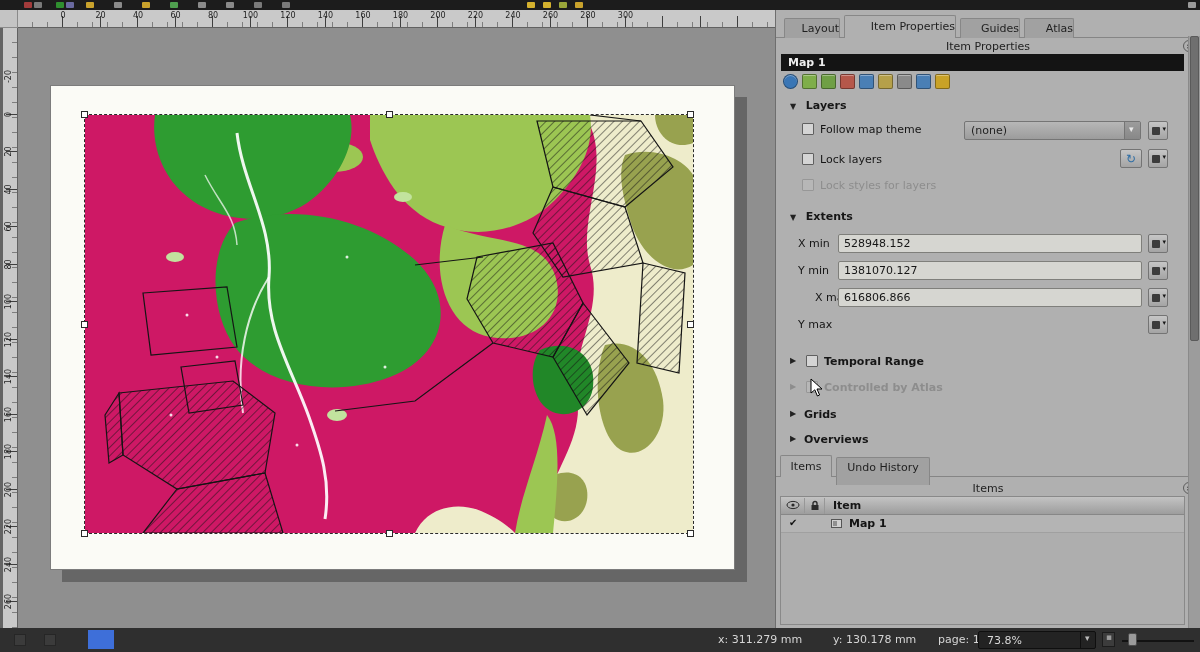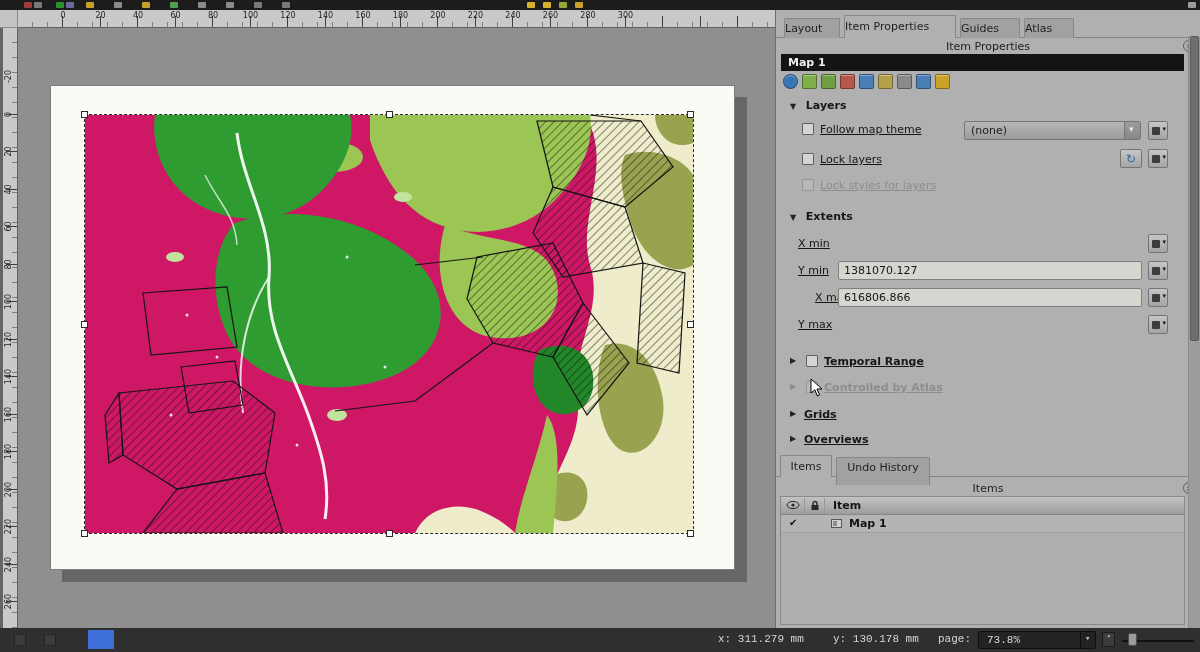--- a/index.html
+++ b/index.html
@@ -40,42 +40,42 @@
   .page { position:absolute; left:32px; top:57px; width:685px; height:485px; background:#fbfbf6;
           border:1px solid #7c7c7c; box-shadow:12px 12px 0 rgba(70,70,70,0.55); }
   .map-item { position:absolute; left:34px; top:29px; width:608px; height:418px; outline:1px dashed #2a2a2a; }
   .map-item svg { display:block; width:608px; height:418px; }
   .handle { position:absolute; width:7px; height:7px; background:#fff; border:1px solid #2a2a2a; z-index:5; }
 
   
   .right-panel { position:absolute; left:775px; top:10px; width:425px; height:618px; background:#b0b0b0;
                  border-left:1px solid #6e6e6e; font-size:11px; color:#1a1a1a; z-index:5; }
   .tabrow-line { position:absolute; left:0; top:27px; width:412px; border-top:1px solid #858585; }
-  .ptab { position:absolute; top:8px; height:20px; line-height:19px; text-align:left;
+  .ptab { position:absolute; top:8px; height:20px; line-height:19px; text-align:right;
           background:#a1a1a1; border:1px solid #878787; border-bottom:none; border-radius:2px 2px 0 0;
           color:#1f1f1f; cursor:default; }
   .ptab.active { top:5px; height:23px; line-height:22px; background:#b0b0b0; z-index:2; }
   .panel-title { position:absolute; left:0; top:30px; width:100%; text-align:center; color:#222; }
   .close-btn { position:absolute; right:5px; width:12px; height:12px; border:1px solid #5c5c5c;
                border-radius:50%; text-align:center; line-height:10px; color:#333; }
   .close-btn::before { content:"✕"; font-size:7px; }
   .map1-bar { position:absolute; left:5px; top:44px; width:403px; height:17px; background:#141414;
               color:#eee; font-weight:bold; line-height:17px; padding-left:7px; }
   .ptoolbar { position:absolute; left:7px; top:64px; height:17px; display:flex; gap:4px; }
   .pt-icon { width:15px; height:15px; border-radius:2px; border:1px solid rgba(0,0,0,0.35);
              box-shadow:inset 0 1px 0 rgba(255,255,255,0.35); }
   .pt-icon.round { border-radius:50%; }
 
   .grp { position:absolute; left:14px; font-weight:bold; color:#161616; }
   .tri { display:inline-block; width:12px; font-size:8px; color:#222; font-weight:normal; }
   .tri.open::before { content:"▼"; }
   .tri.closed::before { content:"▶"; }
   .prow { position:absolute; left:0; width:412px; height:19px; }
   .cb { position:absolute; width:12px; height:12px; top:2px; background:#d4d4d4; border:1px solid #5f5f5f; border-radius:1px; }
-  .plabel { position:absolute; top:2px; color:#161616;text-decoration:underline; }
+  .plabel { position:absolute; top:2px; color:#161616; }
   .bold { font-weight:bold; }
   .dis { color:#8d8d8d !important; }
   .cb.dis2 { background:#b7b7b7; border-color:#979797; }
   .tri.dis::before { color:#8d8d8d; }
 
   .combo { position:absolute; height:19px; background:linear-gradient(#b7b7b7,#9c9c9c);
            border:1px solid #757575; border-radius:2px; }
   .combo-text { position:absolute; left:6px; top:2px; color:#222; }
   .combo-arrow { position:absolute; right:0; top:0; width:16px; height:17px;
                  background:linear-gradient(#9c9c9c,#888); border-left:1px solid #757575; }
@@ -115,21 +115,21 @@
   .row-mapicon::before { content:""; position:absolute; left:1px; top:1px; width:4px; height:5px; background:#8f8f8f; }
   .row-label { position:absolute; left:68px; top:2px; font-weight:bold; color:#141414; }
 
   .pscroll { position:absolute; left:412px; top:26px; width:12px; height:592px; background:#9c9c9c;
              border-left:1px solid #8a8a8a; }
   .pscroll-thumb { position:absolute; left:1px; top:0; width:9px; height:305px; background:#6f6f6f;
                    border:1px solid #5a5a5a; border-radius:2px; }
 
   
   .statusbar { position:absolute; left:0; top:628px; width:1200px; height:24px; background:#2f2f2f;
-               color:#d6d6d6; font-size:11px; z-index:7;font-family:Liberation Mono, monospace; }
+               color:#d6d6d6; font-size:11px; z-index:7; }
   .sb-text { position:absolute; top:5px; }
   .sb-ico { position:absolute; top:6px; width:12px; height:12px; background:#3b3b3b; border:1px solid #262626; }
   .blue-badge { position:absolute; left:88px; top:2px; width:26px; height:19px; background:#3e6fd9; }
   .zoom-combo { position:absolute; left:978px; top:3px; width:118px; height:18px; background:#232323;
                 border:1px solid #0f0f0f; border-radius:2px; }
   .zoom-text { position:absolute; left:8px; top:2px; color:#d8d8d8; }
   .zoom-arrow { position:absolute; right:0; top:0; width:15px; height:16px; border-left:1px solid #0f0f0f; }
   .zoom-arrow::before { content:"▾"; position:absolute; left:4px; top:1px; font-size:9px; color:#bbb; }
   .sb-lock { position:absolute; left:1102px; top:4px; width:13px; height:15px; background:#3c3c3c;
              border:1px solid #1c1c1c; }
@@ -377,20 +377,21 @@
         <span class="row-check"></span>
         <span class="row-mapicon"></span>
         <span class="row-label">Map 1</span>
       </div>
     </div>
 
     <div class="pscroll">
       <div class="pscroll-thumb"></div>
     </div>
   <span class="plabel" style="left: 22px; top: 227px;">X min</span>
+      <div class="field" style="left: 62px; top: 224px; width: 304px;">528948.152</div>
       <button class="dd-btn" style="left: 372px; top: 224px;"></button>
       <span class="plabel" style="left: 22px; top: 254px;">Y min</span>
       <div class="field" style="left: 62px; top: 251px; width: 304px;">1381070.127</div>
       <button class="dd-btn" style="left: 372px; top: 251px;"></button>
       <span class="plabel" style="left: 22px; top: 281px; margin-left: 17px;">X max</span>
       <div class="field" style="left: 62px; top: 278px; width: 304px;">616806.866</div>
       <button class="dd-btn" style="left: 372px; top: 278px;"></button>
       <span class="plabel" style="left: 22px; top: 308px;">Y max</span>
       <button class="dd-btn" style="left: 372px; top: 305px;"></button>
     </div>

